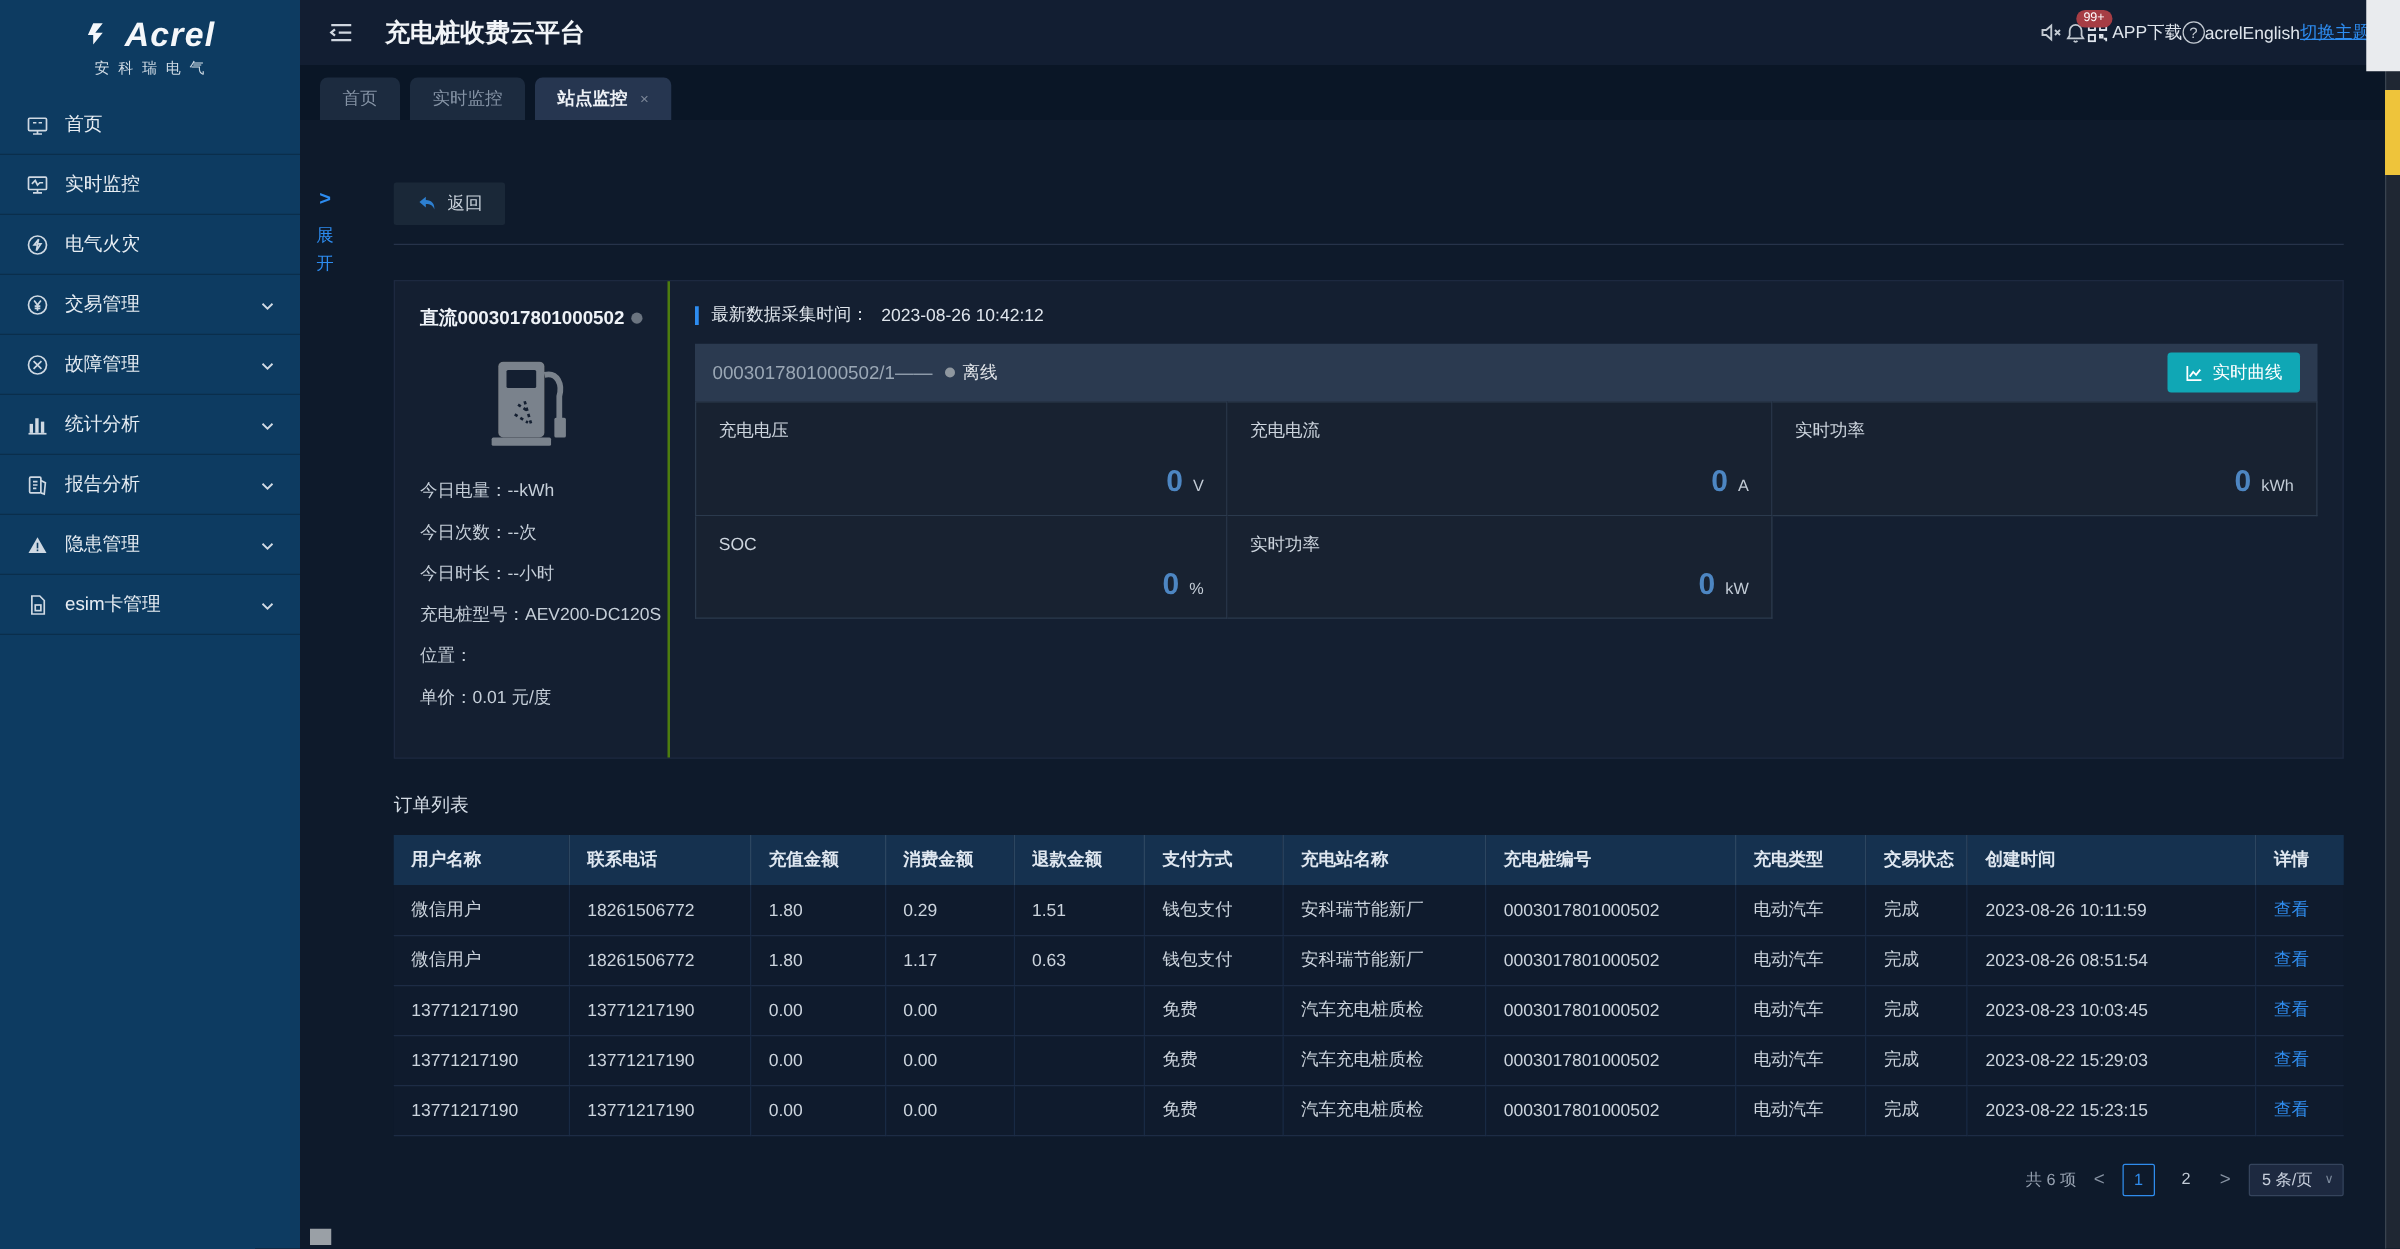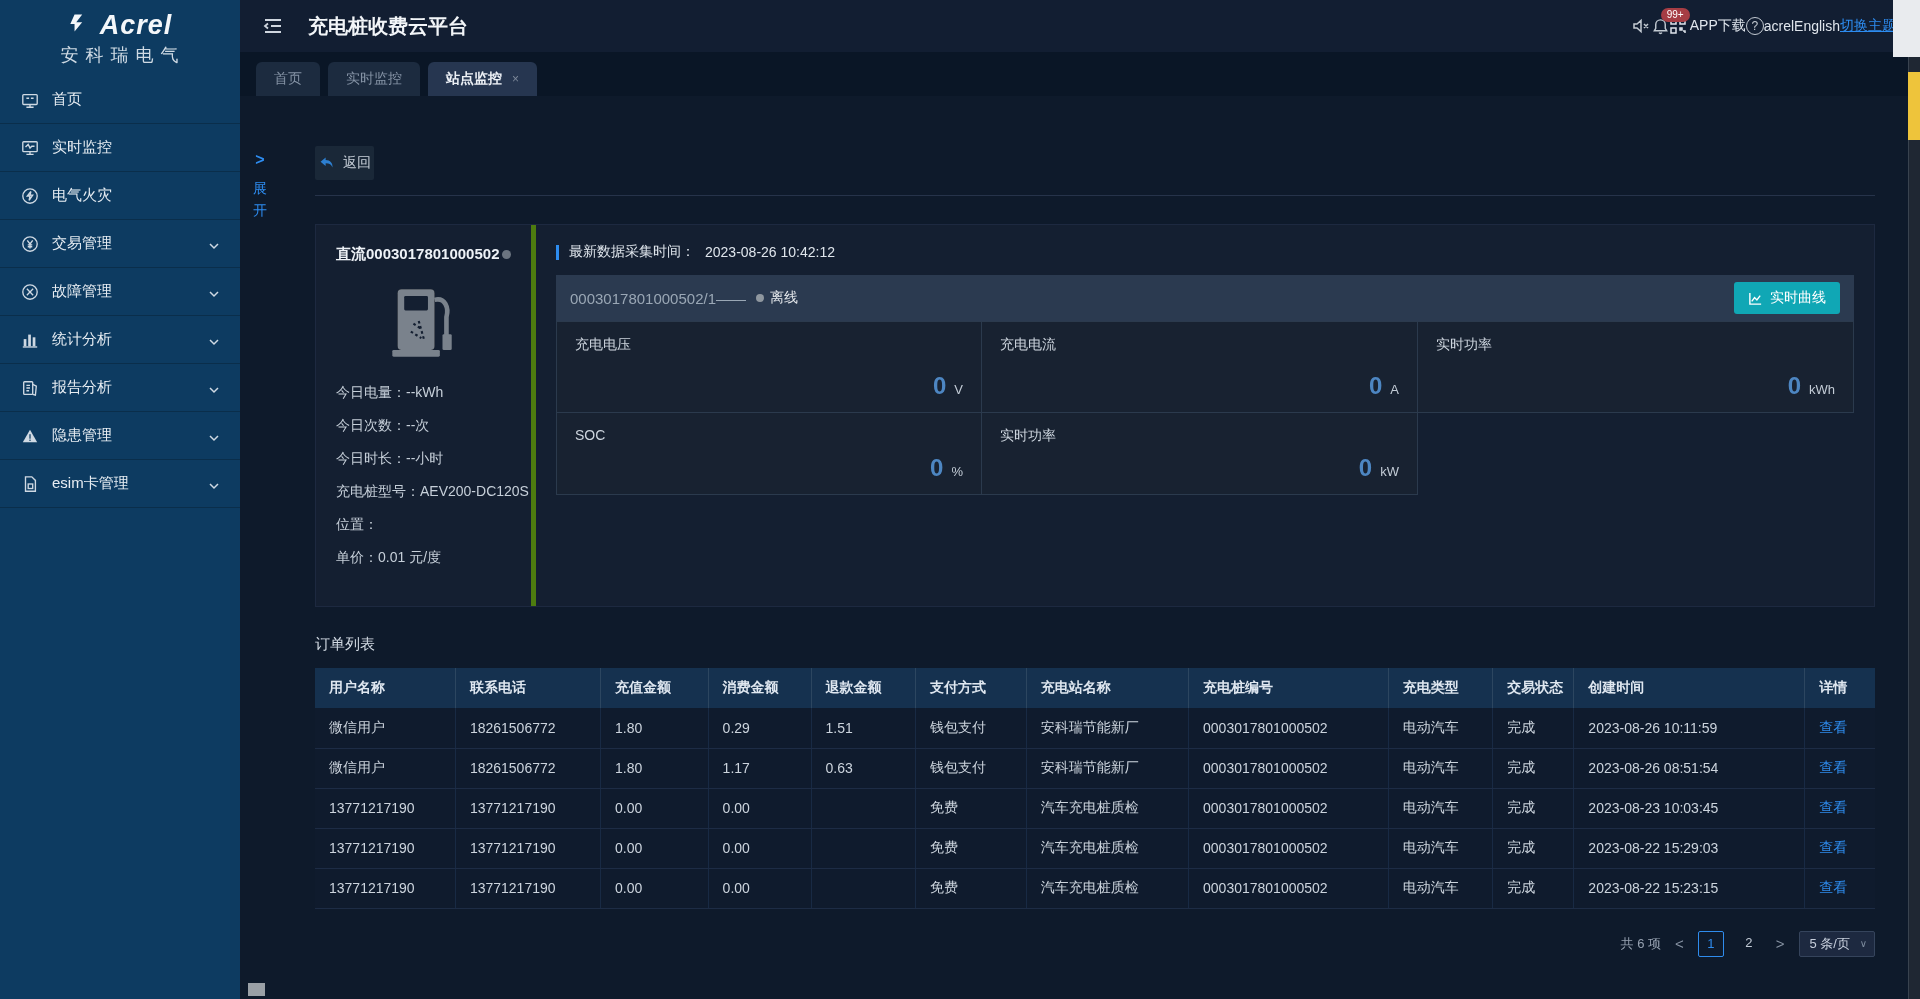--- a/index.html
+++ b/index.html
@@ -6,21 +6,21 @@
   html,body { width:1920px; height:999px; overflow:hidden; background:#0e1a2b;
     font-family:"Liberation Sans","DejaVu Sans",sans-serif; }
   .app { display:flex; width:1920px; height:999px; position:relative; }
 
   
   .sidebar { width:240px; background:#0d3b61; flex:0 0 240px; color:#e8eef5; }
   .logo { height:76px; display:flex; flex-direction:column; align-items:center; justify-content:center; }
   .logo-row { display:flex; align-items:center; gap:6px; }
   .logo-mark { width:26px; height:26px; }
   .logo-name { font-size:27px; font-weight:bold; font-style:italic; color:#f4f7fa; letter-spacing:1px; }
-  .logo-sub { font-size:18px; color:#cfdae4; letter-spacing:7px; margin-top:2px; margin-left:6px;text-align:right; }
+  .logo-sub { font-size:12px; color:#cfdae4; letter-spacing:7px; margin-top:2px; margin-left:6px;text-align:right; }
   .menu-item { height:48px; display:flex; align-items:center; padding:0 20px;
     border-bottom:1px solid rgba(0,0,0,0.22); cursor:pointer; }
   .menu-item .mi-icon { width:20px; height:20px; margin-right:12px; flex:0 0 20px; display:flex; align-items:center; justify-content:center; }
   .menu-item .mi-label { font-size:15px; color:#e7edf3; flex:1; }
   .menu-item .mi-chevron { width:12px; height:12px; }
   svg.ic { stroke:#cfd9e3; fill:none; stroke-width:1.5; }
   svg.icf { fill:#cfd9e3; stroke:none; }
 
   
   .main { flex:1; display:flex; flex-direction:column; min-width:0; }
@@ -45,27 +45,27 @@
 
   
   .content { flex:1; position:relative; background:#0e1a2b; overflow:hidden; }
   .content-inner { margin:0 45px 0 75px; }
 
   .expand-handle { position:absolute; left:10px; top:55px; width:20px; text-align:center; cursor:pointer; }
   .expand-chevron { color:#2d8cf0; font-size:16px; font-weight:bold; display:block; }
   .expand-text { color:#2d8cf0; font-size:14px; line-height:22px; display:block; margin-top:8px; }
 
   .toolbar { padding-top:50px; }
-  .back-btn { display:inline-flex; align-items:flex-start; gap:8px; background:#1a2838; padding:8px 3px;
+  .back-btn { display:inline-flex; align-items:flex-start; gap:8px; background:#1a2838; padding:8px 18px;
     border-radius:2px; cursor:pointer; }
   .back-label { color:#c9d1da; font-size:14px; }
   .divider { border:none; border-top:1px solid #26334a; margin-top:15px; }
 
   .device-panel { margin-top:28px; height:383px; background:#141f31; border:1px solid #1d2940; display:flex; }
-  .device-left { width:220px; flex:0 0 220px; border-right:5px solid #4d7c0f; padding:20px; }
+  .device-left { width:220px; flex:0 0 220px; border-right:2px solid #4d7c0f; padding:20px; }
   .device-title-row { display:flex; align-items:center; justify-content:space-between; }
   .device-name { font-size:15px; font-weight:bold; color:#eef2f7; }
   .status-dot { width:9px; height:9px; border-radius:50%; background:#6b7480; }
   .pump-wrap { display:flex; justify-content:center; margin:20px 0 18px; }
   .info-line { font-size:14px; color:#c6cfd9; line-height:33px; white-space:nowrap; }
 
   .device-right { flex:1; padding:18px 20px; min-width:0; }
   .collect-row { display:flex; align-items:center; gap:10px; }
   .collect-bar { width:3px; height:15px; background:#2d8cf0; }
   .collect-label, .collect-time { font-size:14px; color:#dfe5ec; }

